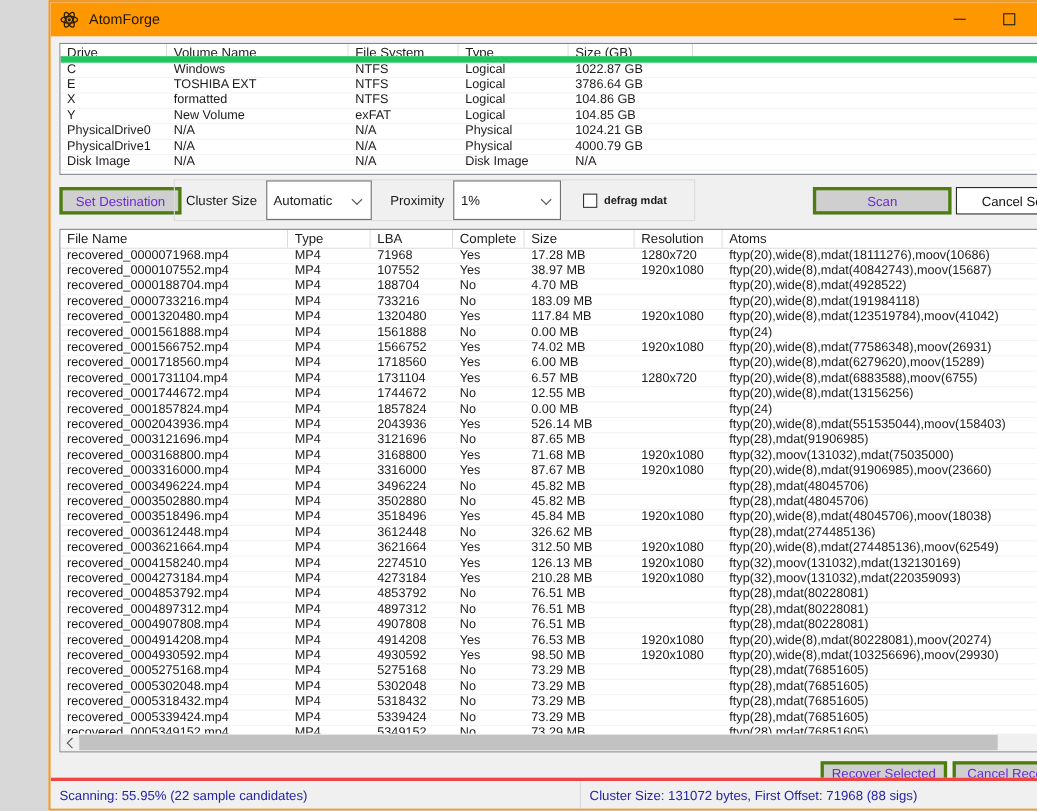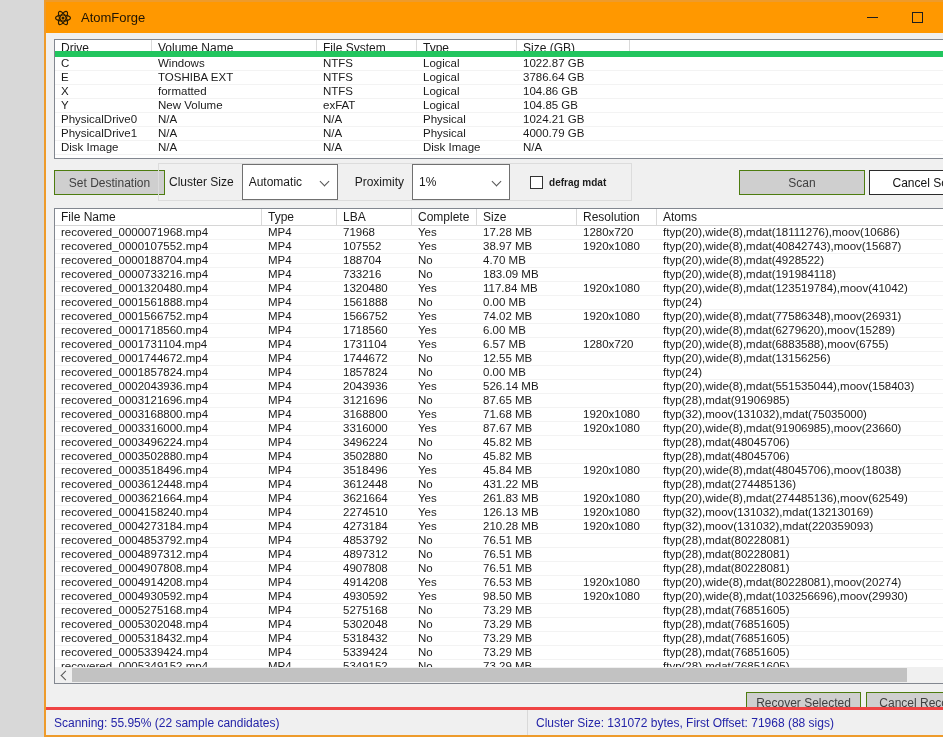--- a/index.html
+++ b/index.html
@@ -22,21 +22,21 @@
   .drive-grid{display:grid;grid-template-columns:97px 165px 100px 100px 113px 1fr;}
   .file-grid{display:grid;grid-template-columns:207px 75px 75px 65px 100px 80px 1fr;}
   .thead{height:17px;border-bottom:6px solid #22c55e;box-sizing:border-box;}
   .hcell{padding:1px 0 0 6px;line-height:15px;border-right:1px solid #d9d9d9;
     box-sizing:border-box;white-space:nowrap;overflow:hidden;background:#fff;}
   .drow{height:14px;box-sizing:border-box;border-bottom:1px solid #f3f3f3;}
   .cell{padding-left:6px;line-height:13px;font-size:11.5px;white-space:nowrap;overflow:hidden;}
   
   .btn{position:absolute;box-sizing:border-box;display:flex;align-items:center;
     justify-content:center;font-size:12px;}
-  .btn-disabled{background:#cfcfcf;border:1px solid #4d7c0f;color:#404040;}
+  .btn-disabled{background:#cfcfcf;border:3px solid #4d7c0f;color:#6d28d9;}
   .btn-enabled{background:#ffffff;border:1px solid #2b2b2b;color:#111;}
   .groupbox{position:absolute;left:112px;top:161px;width:474px;height:38px;box-sizing:border-box;
     border:1px solid #dcdcdc;display:flex;align-items:center;padding:0 10px;}
   .gb-label{margin-right:8px;white-space:nowrap;}
   .select{height:36px;box-sizing:border-box;background:#fff;border:1px solid #707070;
     display:flex;align-items:center;padding-left:6px;position:relative;}
   .select .val{flex:1;}
   .chev{width:6px;height:6px;border-right:1.3px solid #555;border-bottom:1.3px solid #555;
     display:inline-block;}
   .chev-down{transform:rotate(45deg);margin:-2px 9px 0 6px;}
@@ -359,30 +359,30 @@
           <div class="cell">Yes</div>
           <div class="cell">45.84 MB</div>
           <div class="cell">1920x1080</div>
           <div class="cell">ftyp(20),wide(8),mdat(48045706),moov(18038)</div>
         </div>
         <div class="drow file-grid">
           <div class="cell">recovered_0003612448.mp4</div>
           <div class="cell">MP4</div>
           <div class="cell">3612448</div>
           <div class="cell">No</div>
-          <div class="cell">431.22 MB</div>
+          <div class="cell">326.62 MB</div>
           <div class="cell"></div>
           <div class="cell">ftyp(28),mdat(274485136)</div>
         </div>
         <div class="drow file-grid">
           <div class="cell">recovered_0003621664.mp4</div>
           <div class="cell">MP4</div>
           <div class="cell">3621664</div>
           <div class="cell">Yes</div>
-          <div class="cell">261.83 MB</div>
+          <div class="cell">312.50 MB</div>
           <div class="cell">1920x1080</div>
           <div class="cell">ftyp(20),wide(8),mdat(274485136),moov(62549)</div>
         </div>
         <div class="drow file-grid">
           <div class="cell">recovered_0004158240.mp4</div>
           <div class="cell">MP4</div>
           <div class="cell">2274510</div>
           <div class="cell">Yes</div>
           <div class="cell">126.13 MB</div>
           <div class="cell">1920x1080</div>

